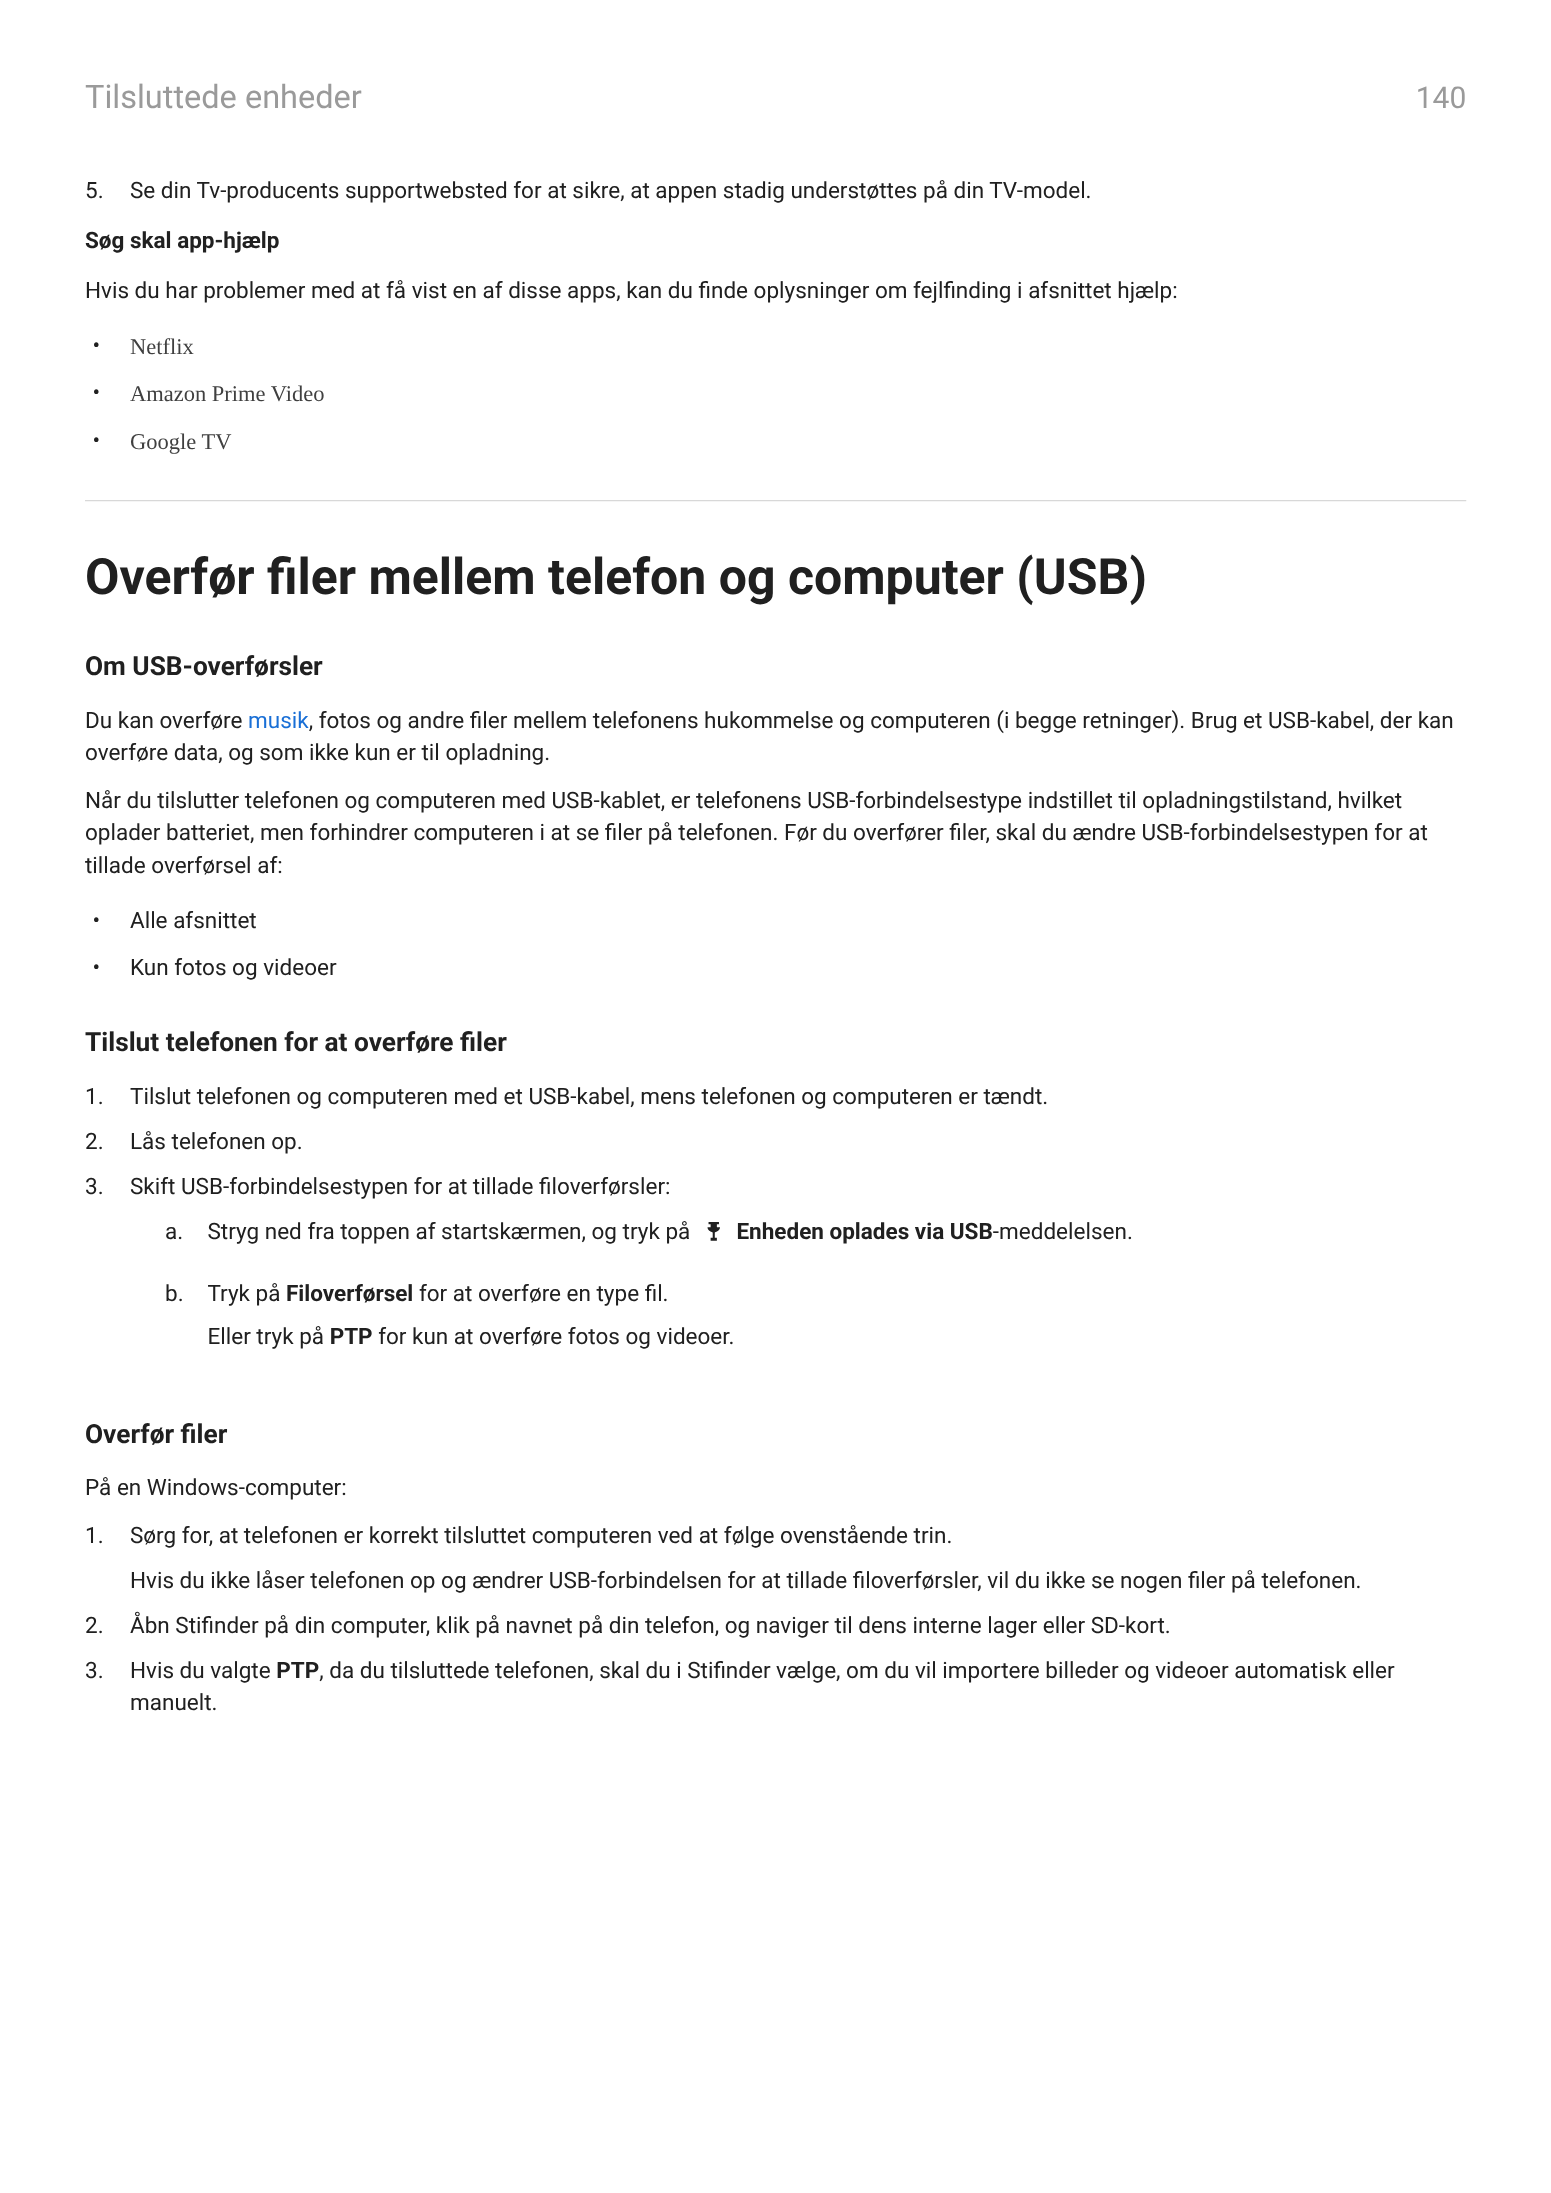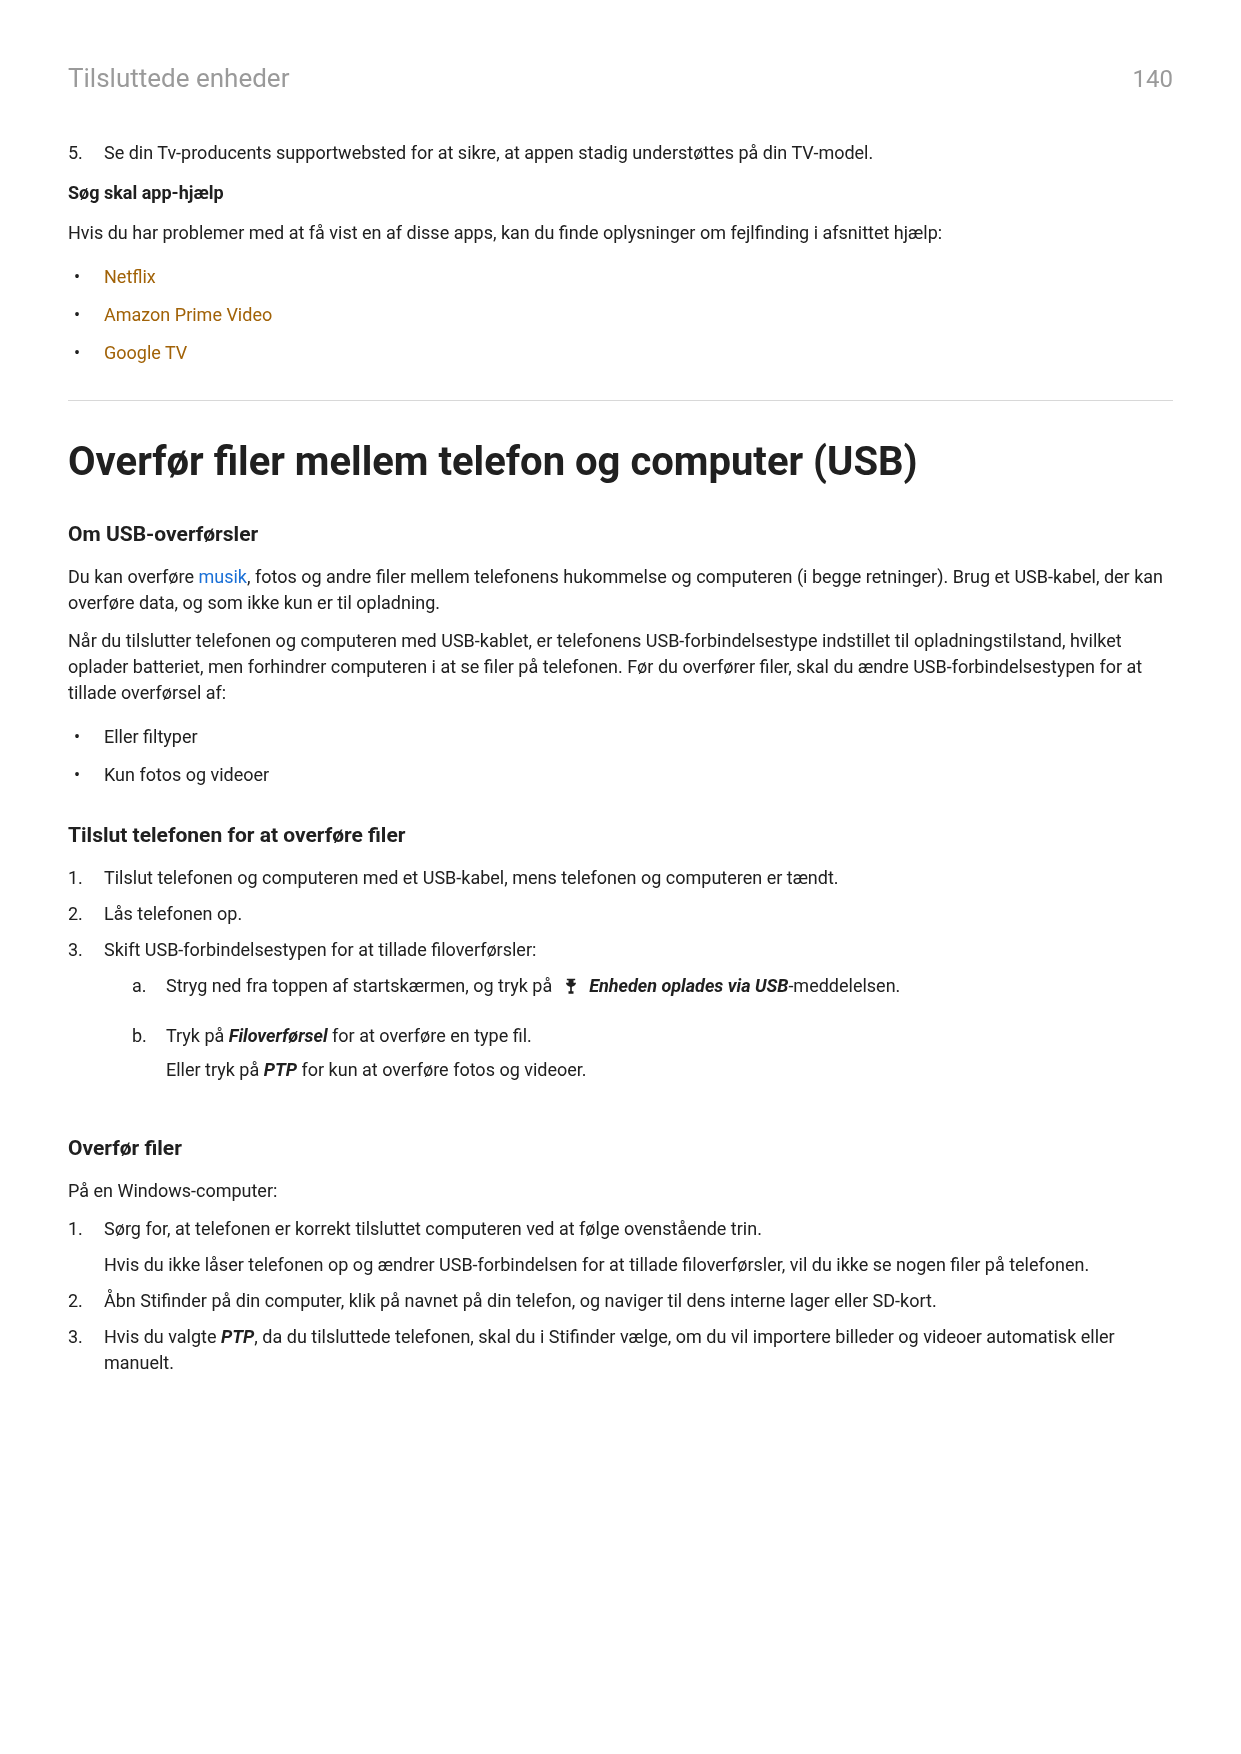--- a/index.html
+++ b/index.html
@@ -46,21 +46,21 @@
     p.para { margin: 12px 0; }
 
     ul.bul { list-style: none; margin: 6px 0 14px 0;}
     ul.bul > li { display:flex; gap:18px; padding:6px 0; }
     ul.bul > li::before {
       content:"•";
       width:18px; flex-shrink:0;
       text-align:center;
     }
 
-    a.link { color:#a16207; text-decoration:none; }
+    a.link { color:#404040; text-decoration:none;font-family:Liberation Serif, serif; }
     a.inline-link { color:#196fd6; text-decoration:none; }
 
     hr.sep {
       border:none; border-top:1px solid #d8d8d8;
       margin:28px 0 32px 0;
     }
 
     h1.big {
       font-size: 40px;
       font-weight:700;
@@ -77,21 +77,21 @@
     ol.alpha-list > li { display:flex; gap:14px; margin:10px 0 16px 0;}
     ol.alpha-list > li .alpha { width:20px; flex-shrink:0;}
     ol.alpha-list > li .acontent { flex:1; }
     .acontent > p { margin-bottom:8px; }
 
     .icon-inline {
       display:inline-flex; vertical-align:middle;
       margin:0 4px;
     }
 
-    b { font-weight:700;font-style:italic; }
+    b { font-weight:700; }
   </style>
 </head>
 <body>
 
 <div class="page-head">
   <span class="crumb">Tilsluttede enheder</span>
   <span class="pno">140</span>
 </div>
 
 <ol class="num-list">
@@ -124,21 +124,21 @@
 <h2 class="mid">Om USB-overførsler</h2>
 
 <p class="para">
   <span>Du kan overføre </span><a href="#" class="inline-link">musik</a><span>, fotos og andre filer mellem telefonens hukommelse og computeren (i begge retninger). Brug et USB-kabel, der kan overføre data, og som ikke kun er til opladning.</span>
 </p>
 
 <p class="para">Når du tilslutter telefonen og computeren med USB-kablet, er telefonens USB-forbindelsestype indstillet til opladningstilstand, hvilket oplader batteriet, men forhindrer computeren i at se filer på telefonen. Før du overfører filer, skal du ændre USB-forbindelsestypen for at tillade overførsel af:</p>
 
 <ul class="bul">
   <li>
-      <span>Eller filtyper</span>
+      <span>Alle afsnittet</span>
     </li>
   <li>
       <span>Kun fotos og videoer</span>
     </li>
 </ul>
 
 <h2 class="mid">Tilslut telefonen for at overføre filer</h2>
 
 <ol class="num-list">
   <li>

